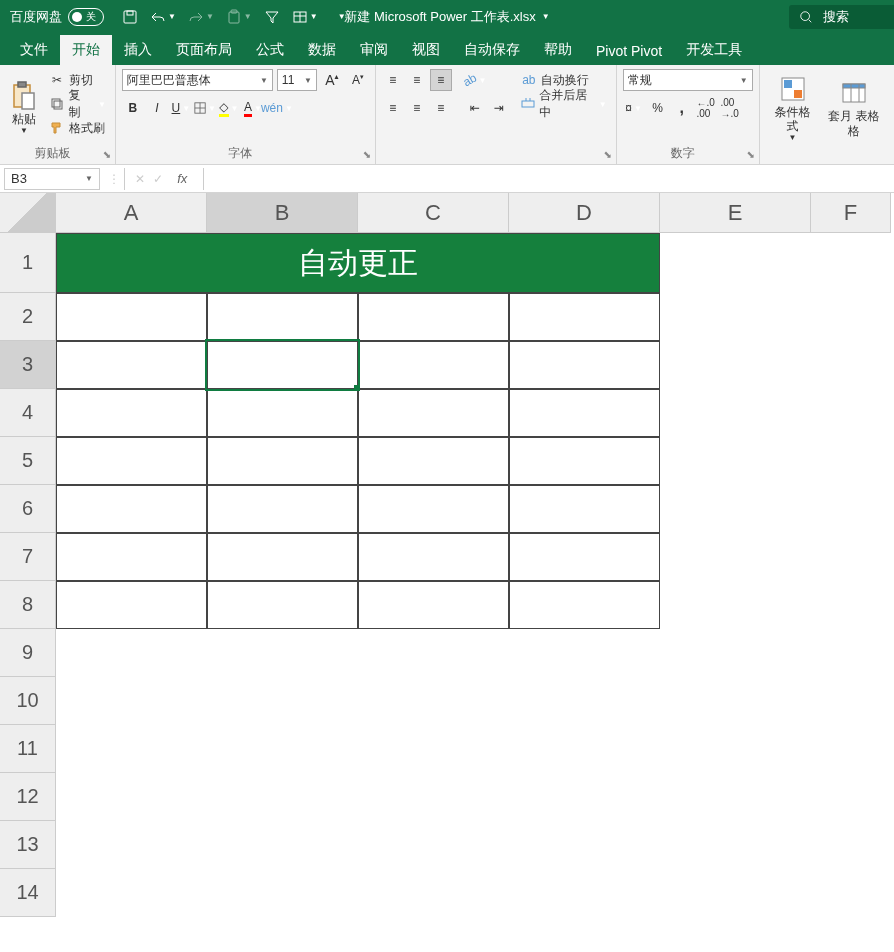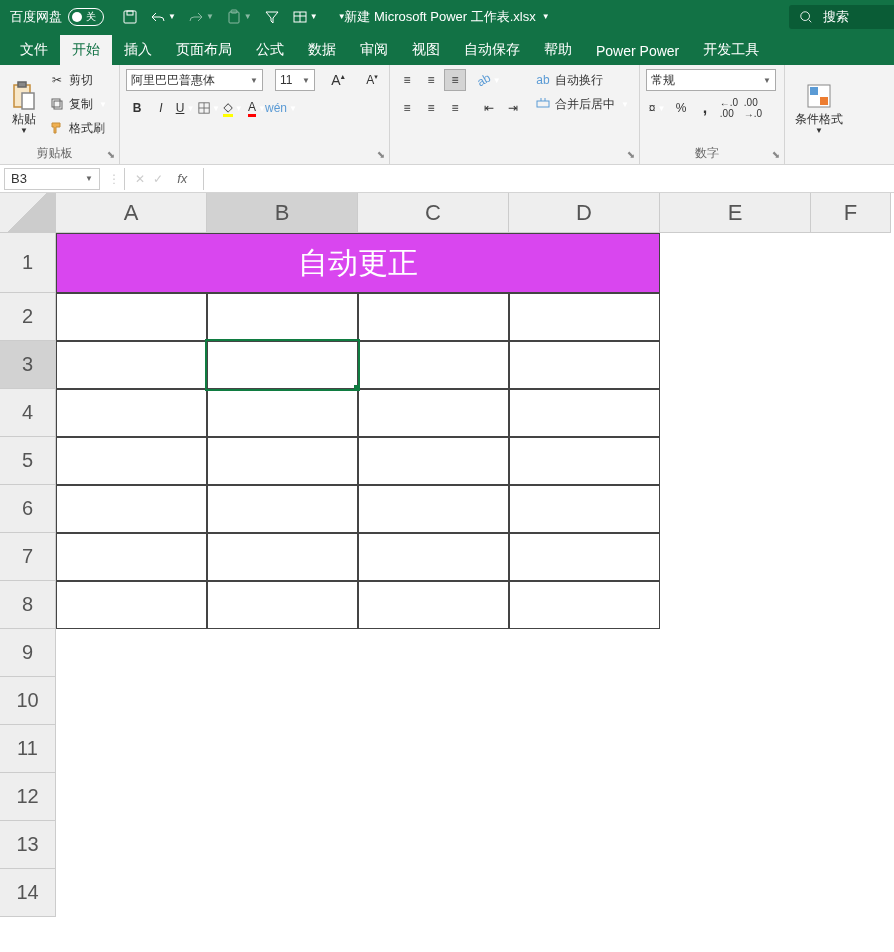--- a/index.html
+++ b/index.html
@@ -53,21 +53,21 @@
   .corner { position:absolute; left:0; top:0; width:56px; height:40px; background:linear-gradient(135deg, #eee 50%, #ccc 50%); border-right:1px solid #ccc; border-bottom:1px solid #ccc; cursor:pointer;}
   .col-headers { position:absolute; left:56px; top:0; height:40px; display:flex; }
   .col-h { width:151px; height:40px; background:#eee; border-right:1px solid #ccc; border-bottom:1px solid #ccc; display:flex; align-items:center; justify-content:center; font-size:22px; color:#555; cursor:pointer;}
   .col-h.sel { background:#d2d2d2; }
   .col-h.last { width:80px; }
   .row-headers { position:absolute; left:0; top:40px; }
   .row-h { width:56px; height:48px; background:#eee; border-right:1px solid #ccc; border-bottom:1px solid #ccc; display:flex; align-items:center; justify-content:center; font-size:20px; color:#555; cursor:pointer;}
   .row-h.sel { background:#d2d2d2; }
   .row-h.first { height:60px; }
   .cells { position:absolute; left:56px; top:40px; }
-  .merged { position:absolute; left:0; top:0; width:604px; height:60px; background:#d946ef; color:#fff; font-size:30px; display:flex; align-items:center; justify-content:center; border:1px solid #444; font-weight:normal;}
+  .merged { position:absolute; left:0; top:0; width:604px; height:60px; background:#15803d; color:#fff; font-size:30px; display:flex; align-items:center; justify-content:center; border:1px solid #444; font-weight:normal;}
   .tbl { position:absolute; left:0; top:60px; }
   .cell { position:absolute; border:1px solid #444; background:#fff;}
   .selcell { outline:2px solid #107c41; z-index:5;}
   .sel-handle { position:absolute; width:6px; height:6px; background:#107c41; right:-3px; bottom:-3px;}
   .cursor-cross { position:absolute; font-size:16px; color:#333; pointer-events:none;}
 </style>
 </head>
 <body>
 
 <div class="titlebar">
@@ -138,21 +138,21 @@
   <div class="tab">文件</div>
   <div class="tab active">开始</div>
   <div class="tab">插入</div>
   <div class="tab">页面布局</div>
   <div class="tab">公式</div>
   <div class="tab">数据</div>
   <div class="tab">审阅</div>
   <div class="tab">视图</div>
   <div class="tab">自动保存</div>
   <div class="tab">帮助</div>
-  <div class="tab">Power Power</div>
+  <div class="tab">Pivot Pivot</div>
   <div class="tab">开发工具</div>
 </div>
 
 <div class="ribbon">
 
   <div class="group" style="width:120px">
     <div class="bigbtn">
       <div class="icon">
           <svg width="26" height="30" viewBox="0 0 26 30" fill="none" stroke="#c58d3b" stroke-width="1.5">
             <rect x="3" y="4" width="16" height="22" fill="#f8e7c8"></rect>
@@ -186,21 +186,21 @@
           </span>
           <span>格式刷</span>
         </div>
     </div>
     <div class="group-label">剪贴板</div>
     <div class="launcher">⬊</div>
   </div>
 
   <div class="group" style="width:270px">
     <div style="display:flex;flex-direction:column;gap:6px;width:100%">
-      <div style="display:flex;gap:12px">
+      <div style="display:flex;gap:4px">
         <div class="dropdown" style="flex:1">
             <span>阿里巴巴普惠体</span>
             <span class="dd-caret">▼</span>
           </div>
         <div class="dropdown" style="width:40px">
             <span>11</span>
             <span class="dd-caret">▼</span>
           </div>
         <div class="iconbtn">
             <span style="font-size:14px">A<sup style="font-size:8px">▴</sup></span>
@@ -235,20 +235,21 @@
         <div class="iconbtn">
             <span style="border-bottom:3px solid #ff0000">A</span>
             <span class="caret">▼</span>
           </div>
         <div class="iconbtn">
             <span style="font-size:12px;color:#5b9bd5">wén</span>
             <span class="caret">▼</span>
           </div>
       </div>
     </div>
+    <div class="group-label">字体</div>
     <div class="launcher">⬊</div>
   </div>
 
   <div class="group" style="width:250px">
     <div style="display:flex;flex-direction:column;gap:6px">
       <div style="display:flex;gap:2px">
         <div class="iconbtn">
             <span>≡</span>
           </div>
         <div class="iconbtn">
@@ -335,20 +336,32 @@
     <div class="bigbtn">
       <div class="icon">
           <svg width="26" height="26" viewBox="0 0 26 26">
             <rect x="2" y="2" width="22" height="22" fill="#fff" stroke="#888"></rect>
             <rect x="4" y="4" width="8" height="8" fill="#5b9bd5"></rect>
             <rect x="14" y="14" width="8" height="8" fill="#ed7d31"></rect>
           </svg>
         </div>
       <span class="btxt">条件格式</span>
       <span style="font-size:8px">▼</span>
+    </div>
+    <div class="bigbtn">
+      <div class="icon">
+          <svg width="26" height="26" viewBox="0 0 26 26" fill="none" stroke="#888">
+            <rect x="2" y="4" width="22" height="18" fill="#fff"></rect>
+            <rect x="2" y="4" width="22" height="4" fill="#5b9bd5"></rect>
+            <line x1="10" y1="4" x2="10" y2="22"></line>
+            <line x1="18" y1="4" x2="18" y2="22"></line>
+          </svg>
+        </div>
+      <span class="btxt">套月
+表格格</span>
     </div>
   </div>
 </div>
 
 <div class="formula-bar">
   <div class="name-box">
     <span>B3</span>
     <span class="dd-caret">▼</span>
   </div>
   <div style="color:#ccc;padding:0 4px">⋮</div>

